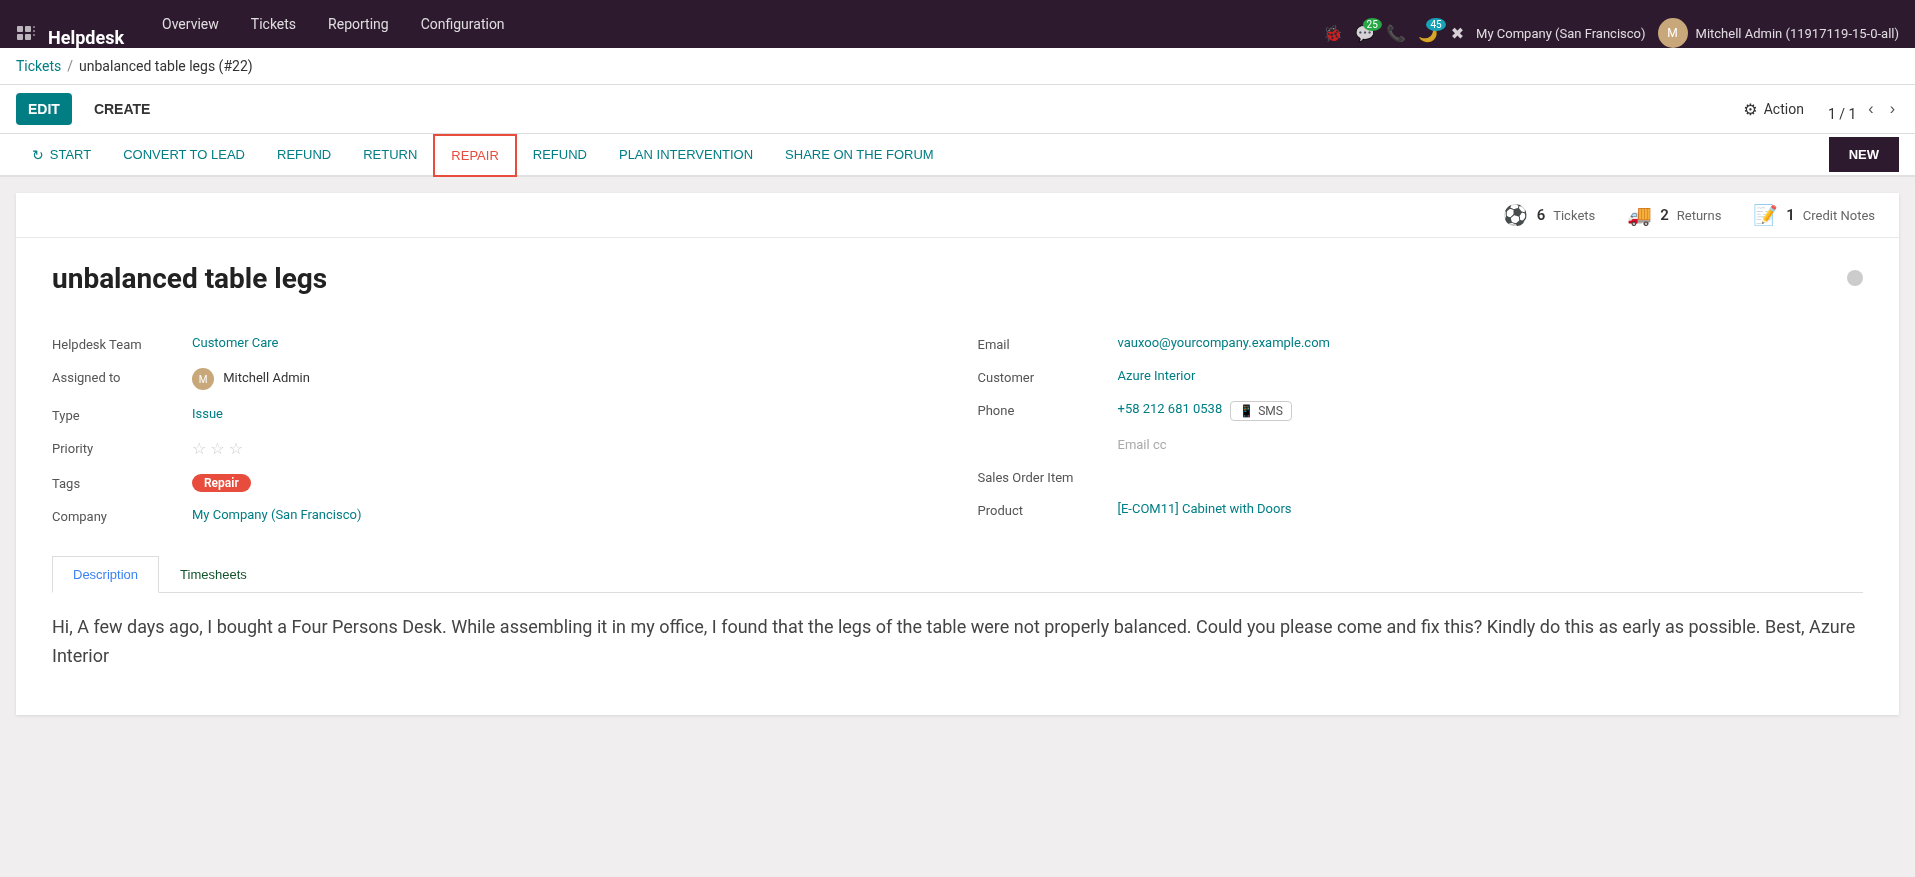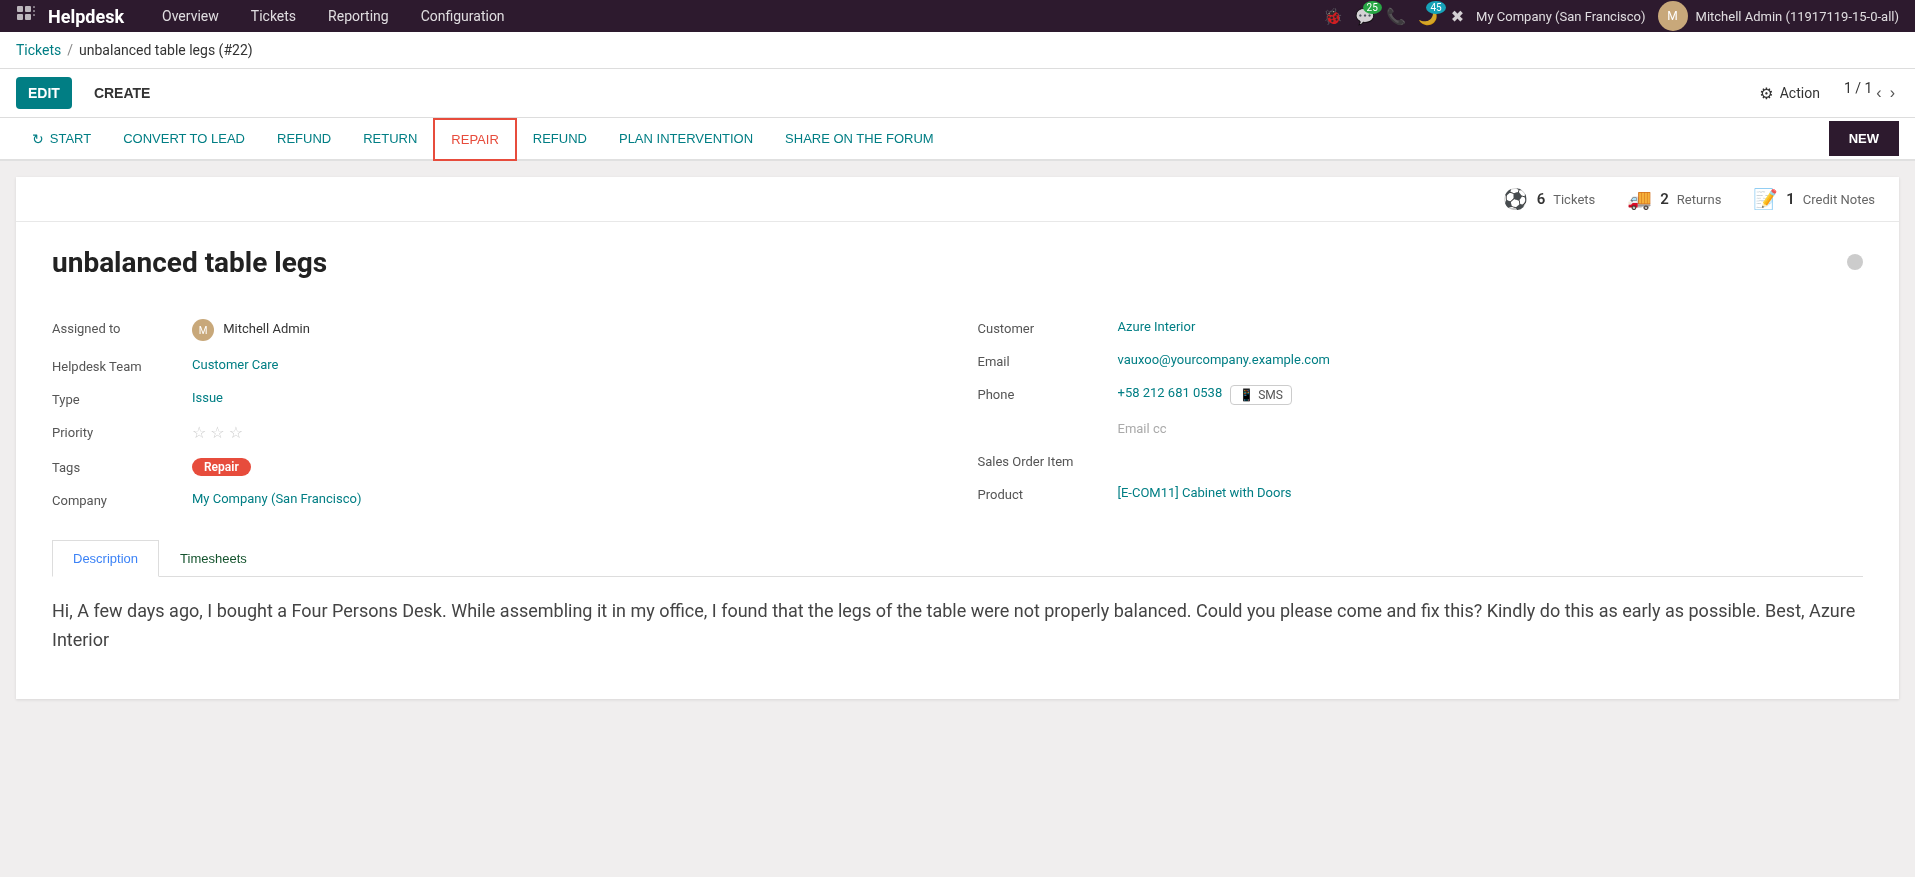--- a/index.html
+++ b/index.html
@@ -3,23 +3,23 @@
   <meta charset="utf-8">
   <style>
     * { box-sizing: border-box; margin: 0; padding: 0; }
     body { font-family: -apple-system, BlinkMacSystemFont, 'Segoe UI', Roboto, sans-serif; font-size: 14px; background: #f0eeee; color: #333; }
 
     
     .top-nav {
       background: #2d1a2e;
       color: #fff;
       display: flex;
-      align-items: center;
+      align-items: flex-end;
       padding: 0 16px;
-      height: 32px;
+      height: 48px;
       gap: 0;
     }
     .top-nav .apps-icon { margin-right: 12px; cursor: pointer; opacity: 0.85; }
     .top-nav .brand { font-size: 18px; font-weight: 700; margin-right: 24px; color: #fff; }
     .top-nav .nav-items { display: flex; gap: 4px; flex: 1; }
     .top-nav .nav-item { color: rgba(255,255,255,0.85); padding: 0 14px; height: 48px; display: flex; align-items: center; cursor: pointer; font-size: 14px; }
     .top-nav .nav-right { display: flex; align-items: center; gap: 12px; margin-left: auto; }
     .top-nav .nav-right .icon-btn { color: rgba(255,255,255,0.8); cursor: pointer; position: relative; font-size: 16px; }
     .badge { background: #28a745; color: #fff; border-radius: 50%; font-size: 10px; padding: 1px 4px; position: absolute; top: -6px; right: -7px; }
     .badge-moon { background: #17a2b8; }
@@ -46,21 +46,21 @@
       padding: 8px 16px;
       display: flex;
       align-items: center;
       border-bottom: 1px solid #ddd;
       gap: 8px;
     }
     .btn-edit { background: #017e84; color: #fff; border: none; padding: 8px 12px; border-radius: 4px; cursor: pointer; font-size: 14px; font-weight: 600; }
     .btn-create { background: transparent; color: #333; border: none; padding: 8px 14px; border-radius: 4px; cursor: pointer; font-size: 14px; font-weight: 600; }
     .action-btn { margin-left: auto; display: flex; align-items: center; gap: 6px; cursor: pointer; color: #333; font-size: 14px; }
     .action-btn .gear { font-size: 16px; }
-    .pagination { display: flex; align-items: flex-start; color: #333; font-size: 14px; margin-left: 16px; }
+    .pagination { display: flex; align-items: flex-end; gap: 8px; color: #333; font-size: 14px; margin-left: 16px; }
     .pag-btn { background: none; border: none; cursor: pointer; color: #555; font-size: 16px; padding: 4px; }
 
     
     .action-bar {
       background: #fff;
       border-bottom: 2px solid #e0e0e0;
       display: flex;
       align-items: center;
       padding: 0 16px;
       gap: 0;
@@ -258,29 +258,29 @@
 
         <div style="display:flex; align-items:flex-start; justify-content:space-between;">
           <h1 class="ticket-title">unbalanced table legs</h1>
           <span class="circle-indicator" style="margin-top:8px;"></span>
         </div>
 
         <div class="fields-grid">
 
           <div>
             <div class="field-row">
+              <span class="field-label">Helpdesk Team</span>
+              <span class="field-value link">Customer Care</span>
+            </div>
+            <div class="field-row">
               <span class="field-label">Assigned to</span>
               <span class="field-value">
                 <span class="avatar-sm">M</span>
                 <span>Mitchell Admin</span>
               </span>
-            </div>
-            <div class="field-row">
-              <span class="field-label">Helpdesk Team</span>
-              <span class="field-value link">Customer Care</span>
             </div>
             <div class="field-row">
               <span class="field-label">Type</span>
               <span class="field-value link">Issue</span>
             </div>
             <div class="field-row">
               <span class="field-label">Priority</span>
               <span class="stars">
                 <span class="star">☆</span>
                 <span class="star">☆</span>
@@ -294,26 +294,26 @@
               </span>
             </div>
             <div class="field-row">
               <span class="field-label">Company</span>
               <span class="field-value link">My Company (San Francisco)</span>
             </div>
           </div>
 
           <div>
             <div class="field-row">
+              <span class="field-label">Email</span>
+              <span class="field-value link">vauxoo@yourcompany.example.com</span>
+            </div>
+            <div class="field-row">
               <span class="field-label">Customer</span>
               <span class="field-value link">Azure Interior</span>
-            </div>
-            <div class="field-row">
-              <span class="field-label">Email</span>
-              <span class="field-value link">vauxoo@yourcompany.example.com</span>
             </div>
             <div class="field-row">
               <span class="field-label">Phone</span>
               <span class="field-value link">+58 212 681 0538</span>
               <span class="sms-btn">
                 <span>📱</span>
                 <span>SMS</span>
               </span>
             </div>
             <div class="field-row">

